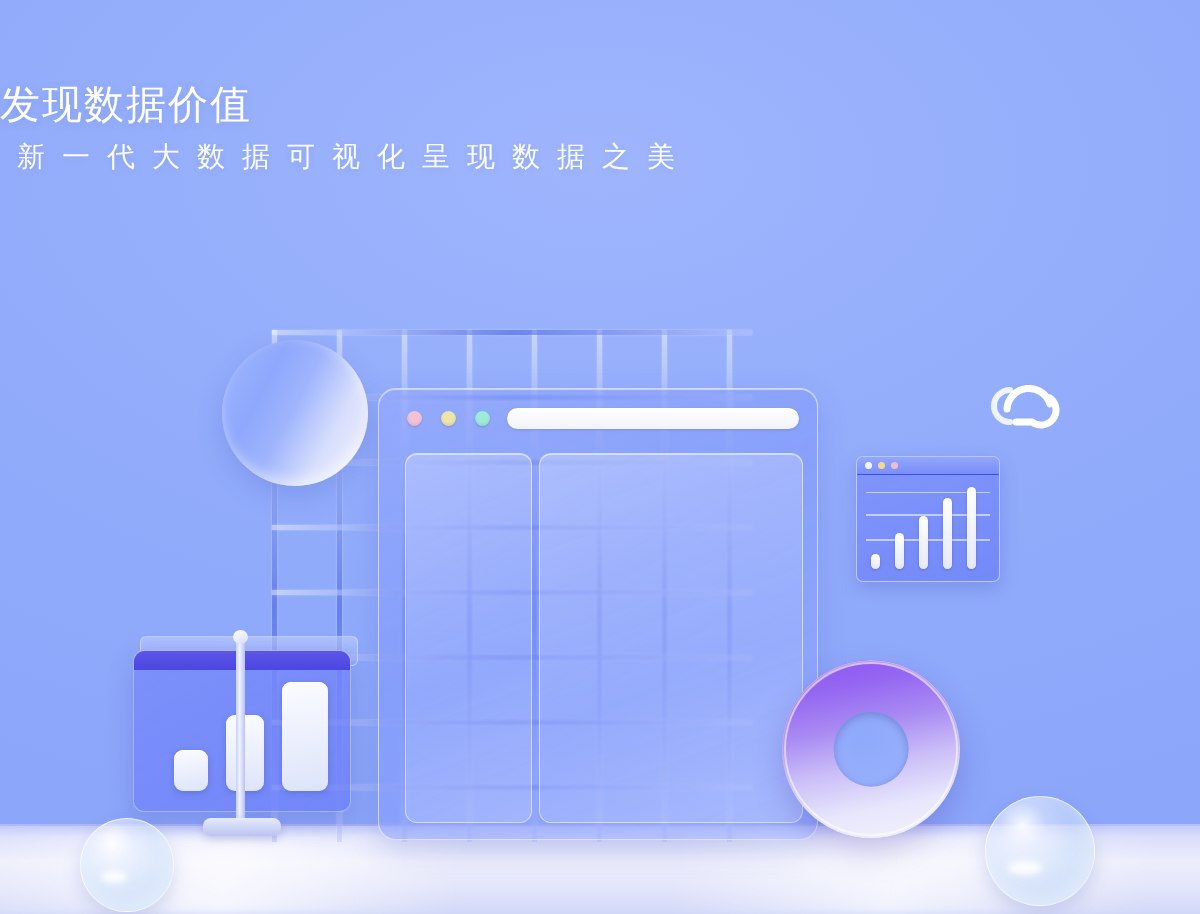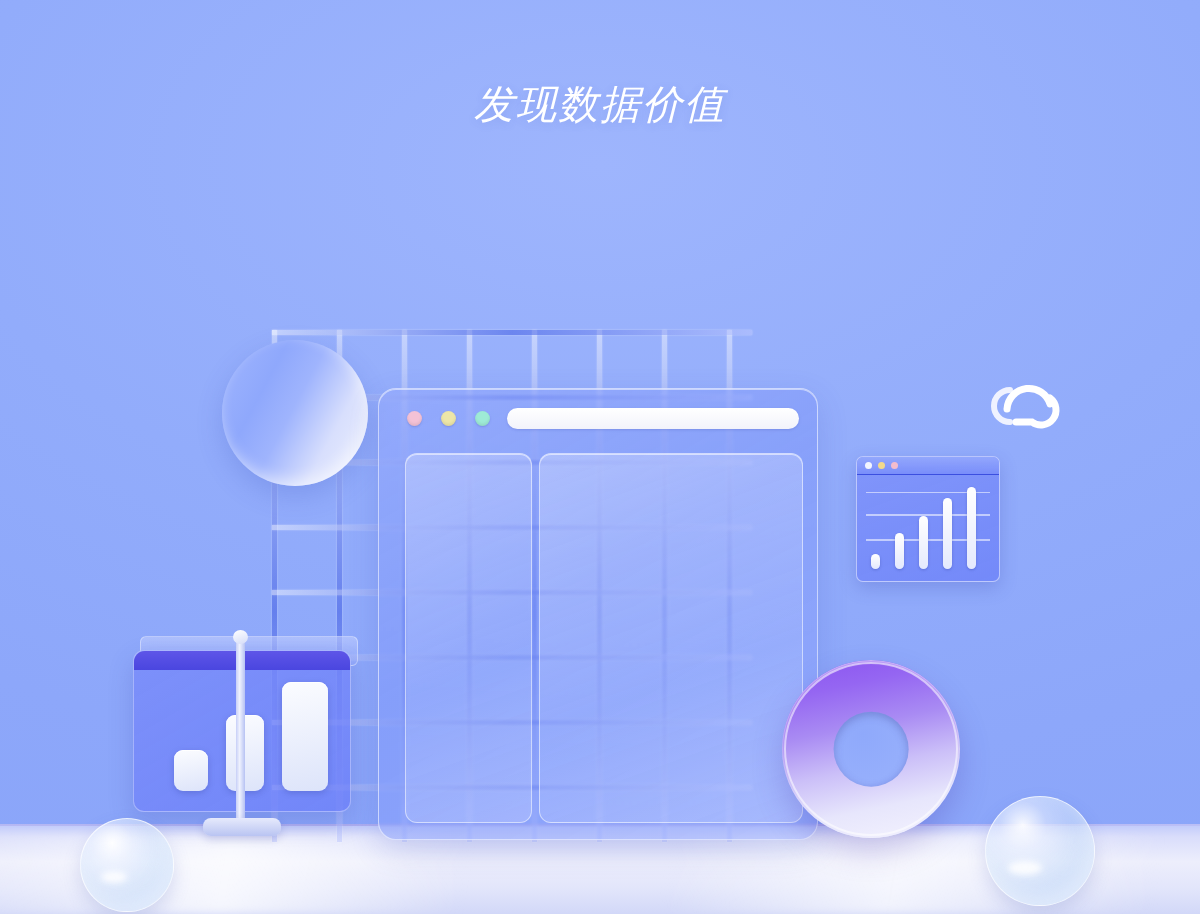--- a/index.html
+++ b/index.html
@@ -164,21 +164,21 @@
   .ball{position:absolute;border-radius:50%;
     background:
       radial-gradient(circle at 34% 26%, rgba(255,255,255,.92) 0%, rgba(232,240,255,.6) 22%, rgba(196,218,248,.55) 55%, rgba(176,204,246,.7) 78%, rgba(214,230,252,.85) 100%);
     border:1.5px solid rgba(255,255,255,.75);
     box-shadow:0 8px 18px rgba(70,90,180,.18), inset -6px -10px 18px rgba(255,255,255,.5);}
   .ball.b1{left:80px;top:818px;width:92px;height:92px;}
   .ball.b2{left:985px;top:796px;width:108px;height:108px;}
   .ball-hl{position:absolute;border-radius:50%;background:rgba(255,255,255,.85);filter:blur(3px);}
 
   
-  .textblock{position:absolute;left:0;right:0;top:80px;text-align:center;z-index:40;font-style:italic;}
+  .textblock{position:absolute;left:0;right:0;top:80px;text-align:left;z-index:40;}
   .eyebrow{
     font-size:40px;color:#FFFFFF;font-weight:400;letter-spacing:2px;
     line-height:1.2;text-shadow:0 2px 10px rgba(60,80,180,.16);
   }
   .headline{
     margin-top:14px;
     font-size:94px;font-weight:700;color:#FFFFFF;letter-spacing:1px;
     line-height:1.08;text-shadow:0 4px 18px rgba(60,80,180,.2);
   }
   .subline{
@@ -286,15 +286,16 @@
 
   <div class="ball b1">
     <span class="ball-hl" style="left:20px;top:52px;width:26px;height:12px;"></span>
   </div>
   <div class="ball b2">
     <span class="ball-hl" style="left:22px;top:64px;width:34px;height:14px;"></span>
   </div>
 
   <div class="textblock">
     <div class="eyebrow">发现数据价值</div>
+    <div class="subline">新一代大数据可视化呈现数据之美</div>
   </div>
 
 </div>
 
 </body></html>

